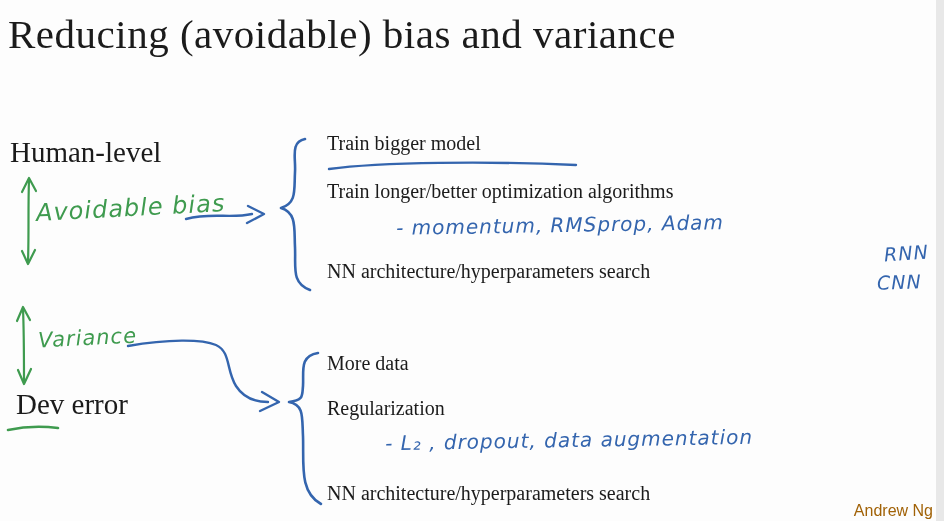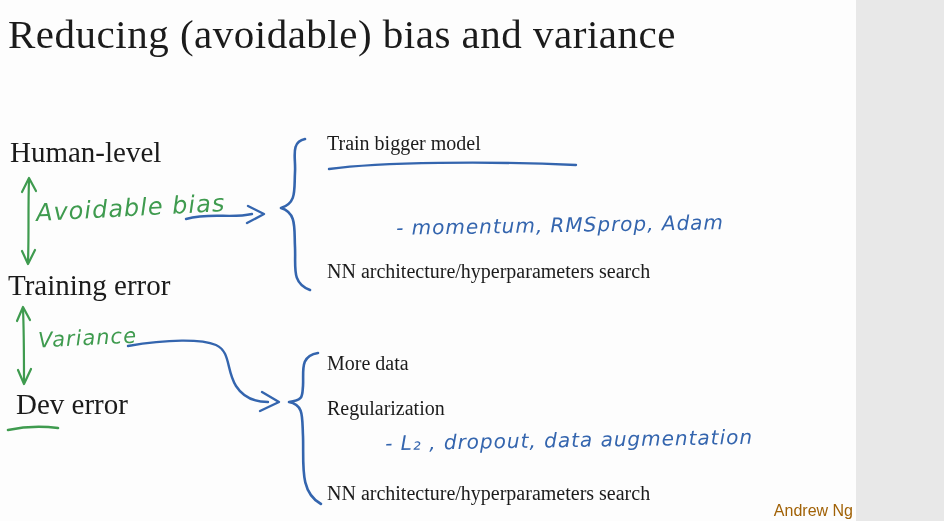--- a/index.html
+++ b/index.html
@@ -1,19 +1,19 @@
 <!DOCTYPE html>
 <html><head>
 <meta charset="utf-8">
 <style>
   html, body { margin: 0; padding: 0; }
   body { background: #e8e8e8; font-family: "Liberation Serif", serif; }
   #slide {
     position: relative;
-    width: 856px;
+    width: 936px;
     height: 521px;
     background: var(--bg, #fdfdfd);
     overflow: hidden;
     color: var(--ink, #1b1b1b);
   }
   .abs { position: absolute; white-space: nowrap; }
   .serif { font-family: "Liberation Serif", serif; color: var(--ink, #1b1b1b); }
   .title { font-size: 41px; letter-spacing: 0.5px; }
   .label { font-size: 29px; }
   .item { font-size: 20px; }
@@ -38,28 +38,28 @@
 <body>
 
 <div id="slide" style="--green: #3f9b4f; --blue: #3465ae; --ink: #1b1b1b; --bg: #fdfdfd;">
 
   <div class="abs serif title" style="left:8px; top:10px">Reducing (avoidable) bias and variance</div>
 
   <div class="abs serif label" style="left:10px; top:136px">Human-level</div>
 
   <div class="abs hand green" style="left:36px; top:194px; font-size:24px; transform:rotate(-3deg)">Avoidable bias</div>
 
-  <div class="abs serif label" style="left:8px; top:269px">Training error</div>
 
   <div class="abs hand green" style="left:38px; top:326px; font-size:21px; transform:rotate(-3deg)">Variance</div>
 
   <div class="abs serif label" style="left:16px; top:388px">Dev error</div>
 
   <div class="abs serif item" style="left:327px; top:132px">Train bigger model</div>
 
+  <div class="abs serif item" style="left:327px; top:180px">Train longer/better optimization algorithms</div>
 
   <div class="abs hand blue" style="left:396px; top:213px; font-size:20px; transform:rotate(-1deg)">- momentum, RMSprop, Adam</div>
 
   <div class="abs serif item" style="left:327px; top:260px">NN architecture/hyperparameters search</div>
 
   <div class="abs hand blue" style="left:884px; top:242px; font-size:19px; transform:rotate(-4deg)">RNN</div>
 
   <div class="abs hand blue" style="left:877px; top:271px; font-size:19px; transform:rotate(-2deg)">CNN</div>
 
   <div class="abs serif item" style="left:327px; top:397px">Regularization</div>

